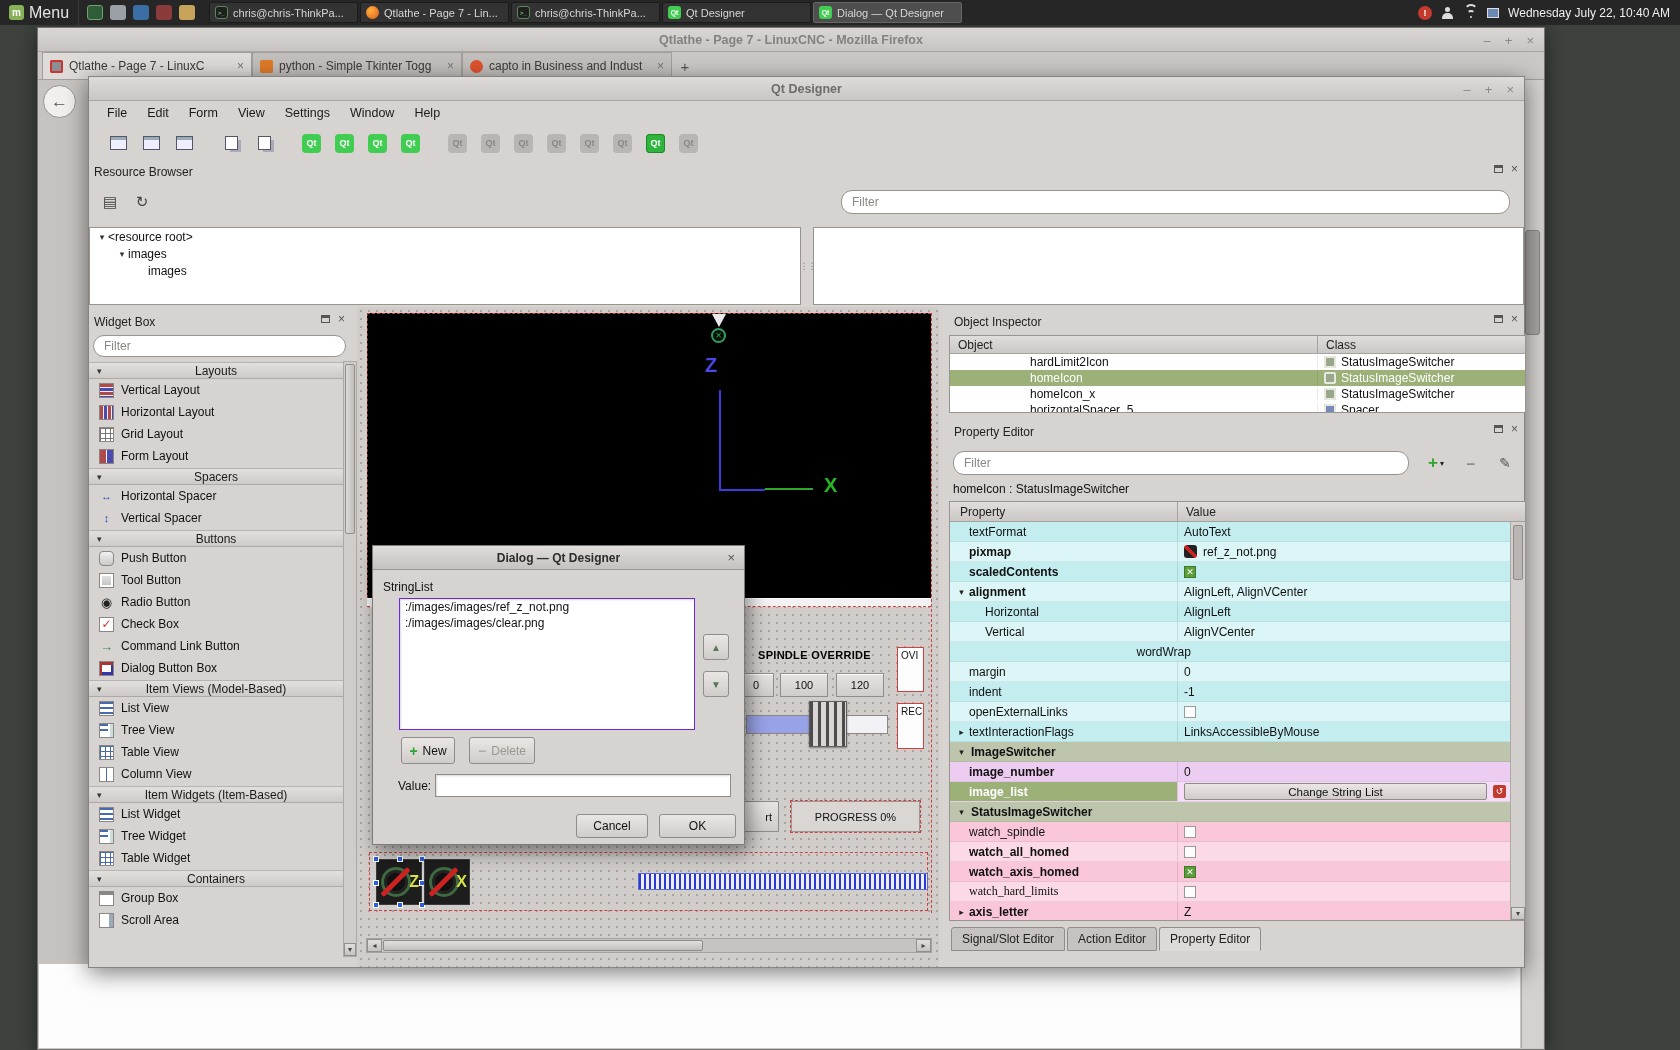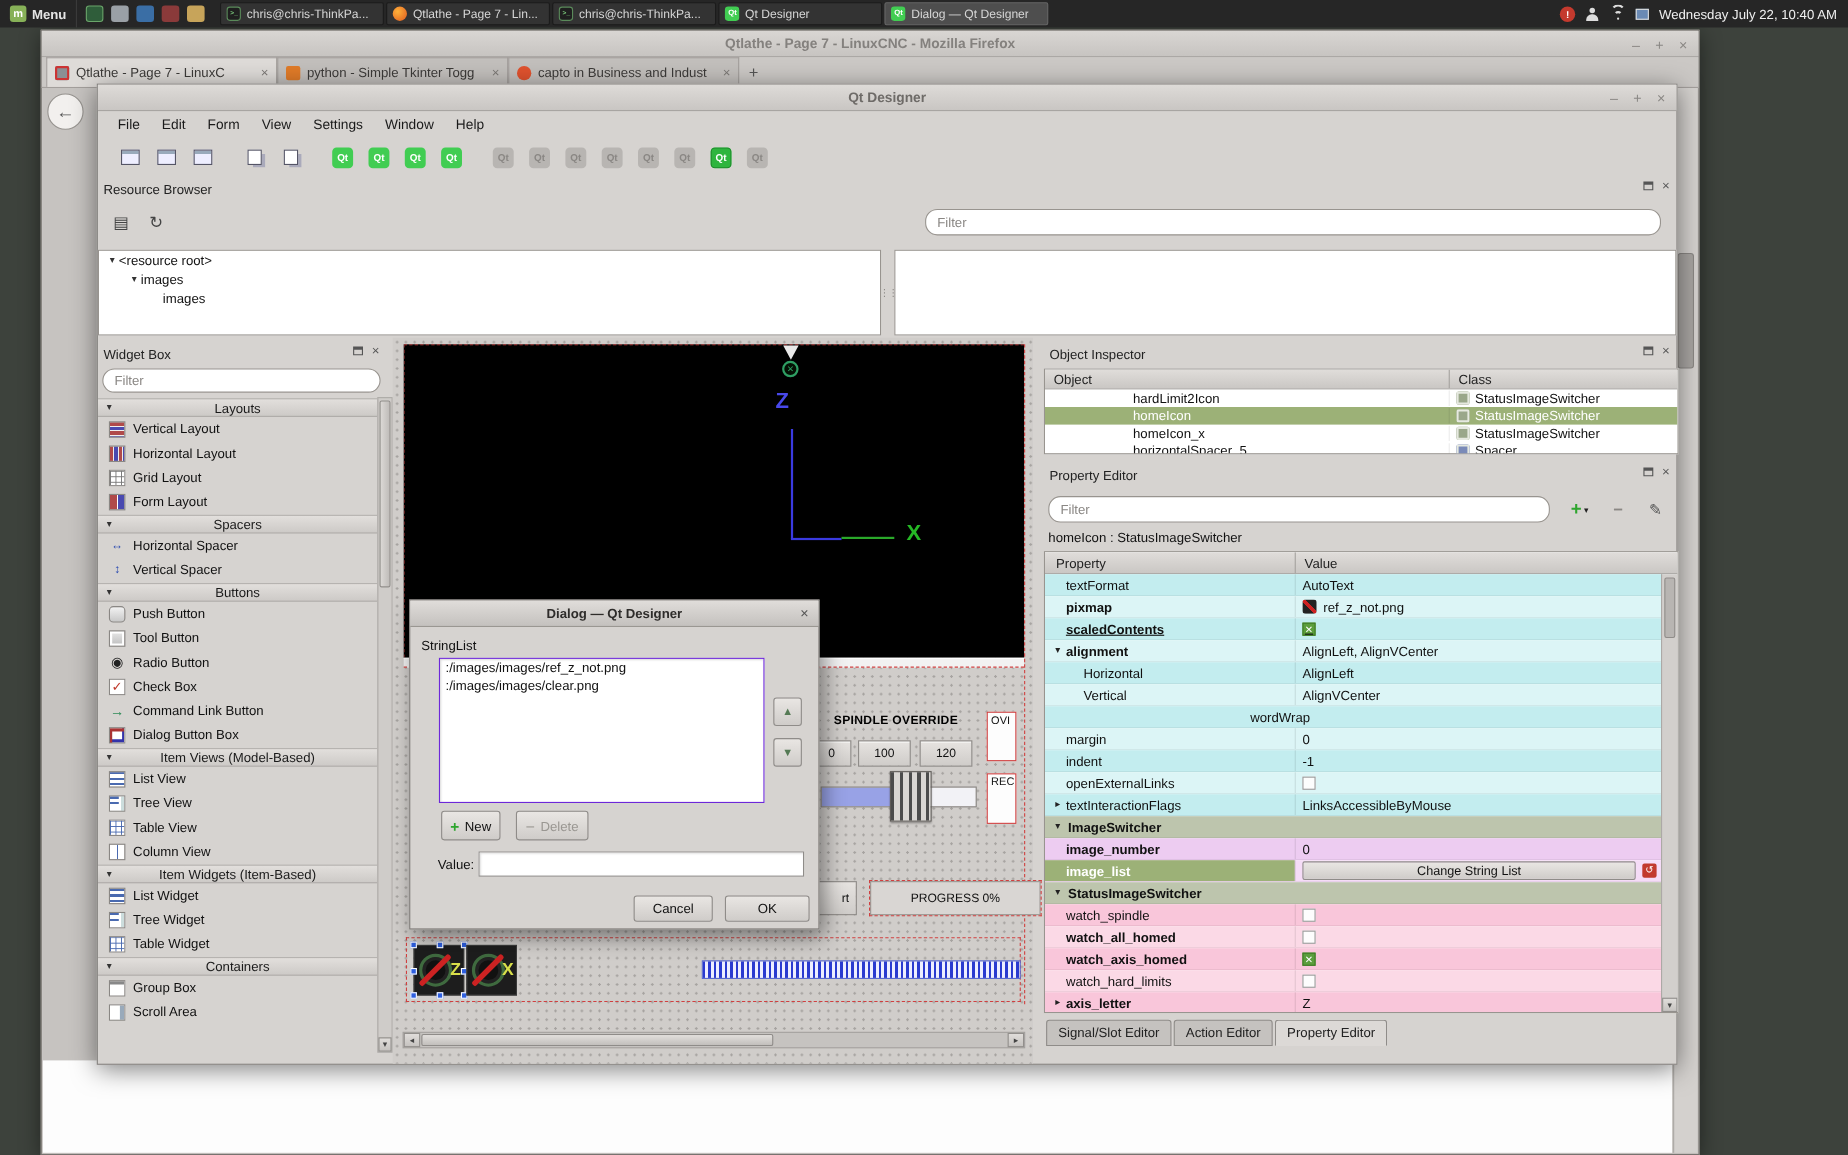--- a/index.html
+++ b/index.html
@@ -5,21 +5,21 @@
   *{margin:0;padding:0;box-sizing:border-box}
   html,body{background:#2b2f2a}
   body{font-family:"Liberation Sans","DejaVu Sans",sans-serif;font-size:12px;color:#111}
   .screen{position:relative;width:1680px;height:1050px;overflow:hidden;background:#3d423c}
   .abs{position:absolute}
 
   
   .taskbar{position:absolute;left:0;top:0;width:1680px;height:25px;background:#262626;display:flex;align-items:center;z-index:100;color:#e4e4e4}
   .menu-btn{display:flex;align-items:center;gap:5px;height:100%;padding:0 9px;border-right:1px solid #3a3a3a;cursor:default}
   .mint-ico{width:15px;height:15px;border-radius:3px;background:#87b158;color:#fff;font-weight:bold;font-size:10px;display:flex;align-items:center;justify-content:center}
-  .menu-label{font-weight:bold;font-size:12px}
+  .menu-label{font-weight:normal;font-size:16px}
   .launchers{display:flex;align-items:center;gap:7px;padding:0 8px}
   .launch{width:16px;height:15px;border-radius:3px;display:flex;align-items:center;justify-content:center;font-size:8px;color:#fff}
   .l-terminal{background:#2f5d3a;border:1px solid #6aa56a}
   .l-files{background:#9aa0a6}
   .l-browser{background:#3a6ea5}
   .l-editor{background:#8a3a3a}
   .l-folder{background:#c7a45a}
   .tb-windows{display:flex;align-items:center;height:100%;gap:2px;margin-left:6px}
   .tb-win{width:149px;height:21px;background:#333333;border:1px solid #1b1b1b;border-radius:2px;display:flex;align-items:center;gap:5px;padding:0 5px;color:#d6d6d6;font-size:11px;white-space:nowrap;overflow:hidden}
   .tb-win.active{background:#4e4e4e;border-color:#666}
@@ -491,21 +491,21 @@
       <div class="seg" style="left:479px;top:366px;width:48px">
           <span>120</span>
         </div>
       <div class="slider-groove" style="left:389px;top:408px;width:142px"></div>
       <div class="slider-handle" style="left:452px;top:394px;width:38px;height:46px"></div>
       <div class="redbox" style="left:540px;top:396px;width:27px;height:46px"><span>REC</span></div>
 
       <div class="cutbtn" style="left:381px;top:494px;width:41px;height:31px">
           <span>rt</span>
         </div>
-      <div class="progress" style="left:434px;top:494px;width:155px;height:31px">
+      <div class="progress" style="left:434px;top:494px;width:129px;height:31px">
           <span>PROGRESS 0%</span>
         </div>
 
       <div class="selrect" style="left:12px;top:545px;width:559px;height:59px"></div>
       <div class="imgtile" style="left:19px;top:552px">
         <div class="gear"></div>
         <div class="slash"></div>
         <div class="tile-letter">Z</div>
         <div class="handle" style="left:-4px;top:-4px"></div>
         <div class="handle" style="left:20px;top:-4px"></div>
@@ -616,21 +616,21 @@
           <div class="prow" style="background: rgb(220, 245, 246);">
             <div class="pcell pname">
               <span class="expander"></span>
               <span class="bold">pixmap</span>
             </div>
             <div class="pcell pvalue">
               <span class="pixthumb"></span>
               <span>ref_z_not.png</span>
             </div>
           </div>
-          <div class="prow" style="background: rgb(195, 237, 239); text-decoration: underline;">
+          <div class="prow" style="background: rgb(195, 237, 239);">
             <div class="pcell pname">
               <span class="expander"></span>
               <span class="bold">scaledContents</span>
             </div>
             <div class="pcell pvalue">
               <span class="pcheck on">✕</span>
             </div>
           </div>
           <div class="prow" style="background: rgb(220, 245, 246);">
             <div class="pcell pname">
@@ -751,21 +751,21 @@
           </div>
           <div class="prow" style="background: rgb(249, 198, 218);">
             <div class="pcell pname">
               <span class="expander"></span>
               <span class="bold">watch_axis_homed</span>
             </div>
             <div class="pcell pvalue">
               <span class="pcheck on">✕</span>
             </div>
           </div>
-          <div class="prow" style="background: rgb(251, 217, 230);">
+          <div class="prow" style="background: rgb(251, 217, 230); font-family: Liberation Serif, serif;">
             <div class="pcell pname">
               <span class="expander"></span>
               <span>watch_hard_limits</span>
             </div>
             <div class="pcell pvalue">
               <span class="pcheck"></span>
             </div>
           </div>
           <div class="prow" style="background: rgb(249, 198, 218);">
             <div class="pcell pname">

